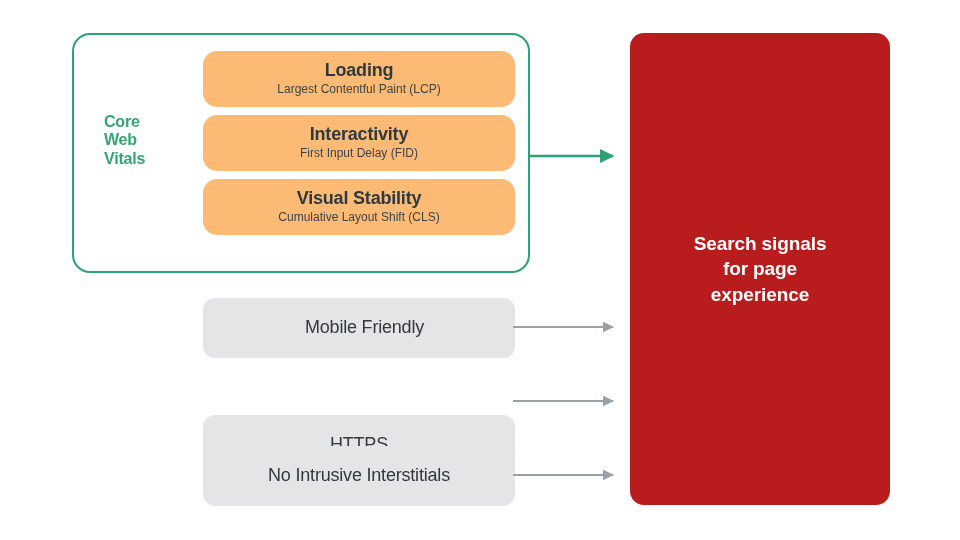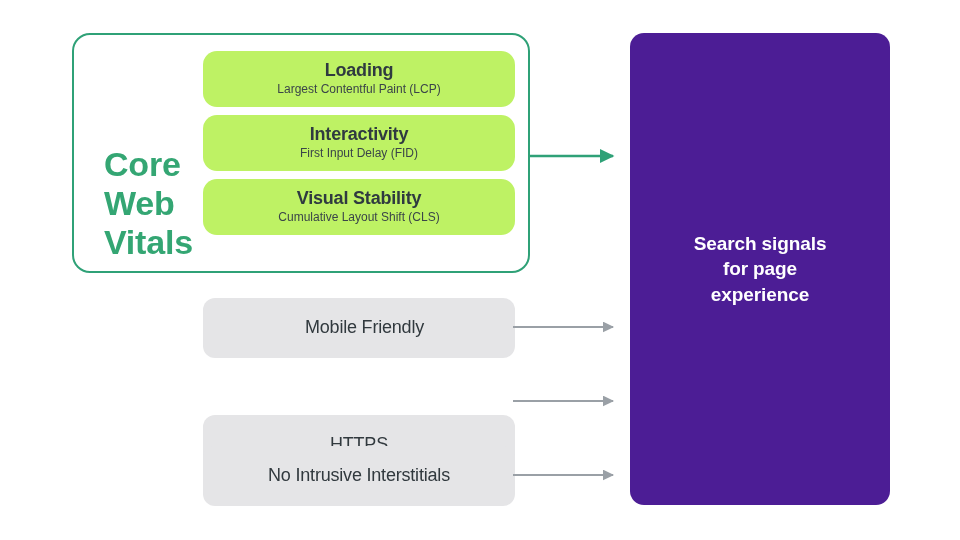--- a/index.html
+++ b/index.html
@@ -31,43 +31,42 @@
     border-radius: 18px;
     box-sizing: border-box;
     background: #ffffff;
   }
   #cwv-label {
     position: absolute;
     left: 104px;
     top: 113px;
     width: 96px;
     color: #34a673;
-    font-size: 34px;
+    font-size: 16px;
     font-weight: bold;
     line-height: 1.15;
     letter-spacing: -0.2px;
     text-align: left;
-    margin-top: 32px;
   }
 
   
   .pill {
     position: absolute;
     left: 203px;
     width: 312px;
     border-radius: 14px;
     box-sizing: border-box;
     display: flex;
     flex-direction: column;
     align-items: center;
     justify-content: center;
   }
   .pill-green {
     height: 56px;
-    background: #bef264;
+    background: #fdba74;
   }
   .pill-grey {
     height: 60px;
     background: #e5e5e7;
     border-radius: 12px;
   }
   .pill-title {
     color: #2f3a40;
     font-size: 18px;
     font-weight: bold;
@@ -95,21 +94,21 @@
   #pill-https   { top: 372px; margin-top: 43px; }
   #pill-nointer { top: 446px; }
 
   
   #search-signals-box {
     position: absolute;
     left: 630px;
     top: 33px;
     width: 260px;
     height: 472px;
-    background: #4c1d95;
+    background: #b91c1c;
     border-radius: 14px;
     display: flex;
     align-items: center;
     justify-content: center;
   }
   #search-signals-text {
     color: #ffffff;
     font-size: 19px;
     font-weight: bold;
     text-align: center;

